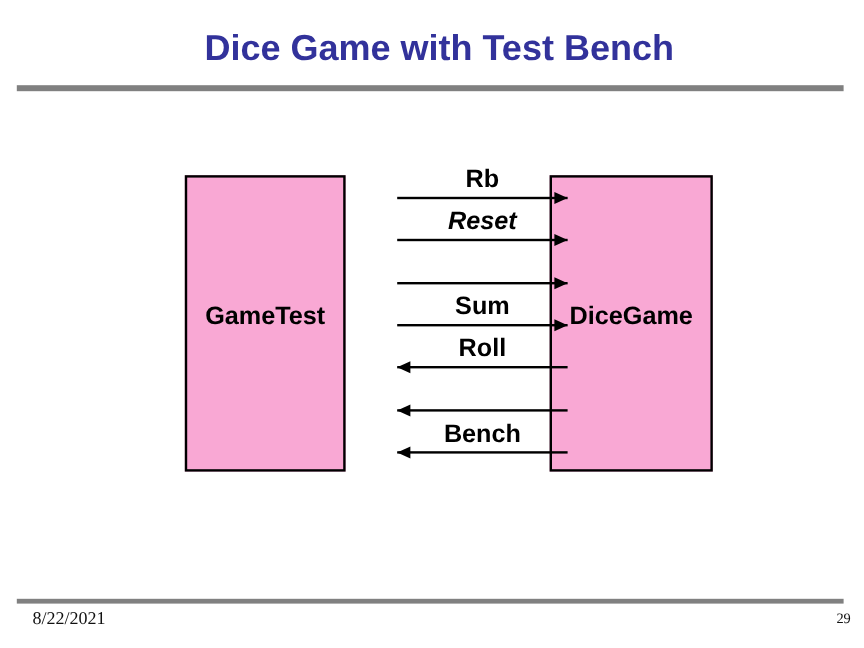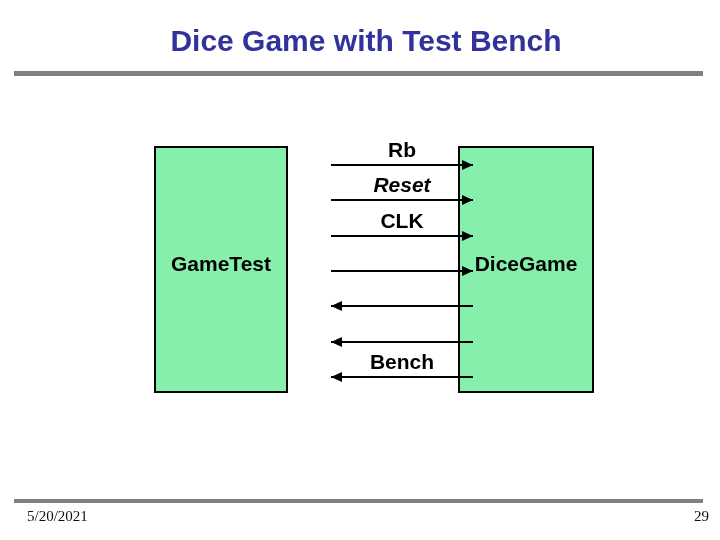--- a/index.html
+++ b/index.html
@@ -46,29 +46,29 @@
     top: 508px;
     font-family: "Liberation Serif", serif;
     font-size: 15px;
     color: #111111;
   }
   .footer-page {
     position: absolute;
     right: 23px;
     top: 508px;
     font-family: "Liberation Serif", serif;
-    font-size: 15px;
+    font-size: 12px;
     color: #111111;
     text-align: right;
   }
   .block {
     position: absolute;
     top: 146px;
     height: 247px;
-    background: #86efac;
+    background: #f9a8d4;
     border: 2px solid #000000;
     box-sizing: border-box;
     display: flex;
     align-items: center;
     justify-content: center;
   }
   .block-left  { left: 154px; width: 134px; }
   .block-right { left: 430px; width: 136px; margin-left: 28px; }
   .block-label {
     font-size: 21px;
@@ -146,47 +146,48 @@
           <div class="arrowhead"></div>
         </div>
       </div>
       <div class="signal-row dir-right" style="top: 173.3px; font-style: italic;">
         <div class="signal-label">Reset</div>
         <div class="signal-line">
           <div class="arrowhead"></div>
         </div>
       </div>
       <div class="signal-row dir-right" style="top: 208.6px;">
-        <div class="signal-label">CLK</div>
         <div class="signal-line">
           <div class="arrowhead"></div>
         </div>
       </div>
       <div class="signal-row dir-right" style="top: 243.9px;">
+        <div class="signal-label">Sum</div>
         <div class="signal-line">
           <div class="arrowhead"></div>
         </div>
       </div>
       <div class="signal-row dir-left" style="top: 279.2px;">
+        <div class="signal-label">Roll</div>
         <div class="signal-line">
           <div class="arrowhead"></div>
         </div>
       </div>
       <div class="signal-row dir-left" style="top: 314.5px;">
         <div class="signal-line">
           <div class="arrowhead"></div>
         </div>
       </div>
       <div class="signal-row dir-left" style="top: 349.8px;">
         <div class="signal-label">Bench</div>
         <div class="signal-line">
           <div class="arrowhead"></div>
         </div>
       </div>
     </div>
 
   <div class="footer-divider"></div>
 
-  <div class="footer-date">5/20/2021</div>
+  <div class="footer-date">8/22/2021</div>
 
   <div class="footer-page">29</div>
 
 </div>
 
 </body></html>

